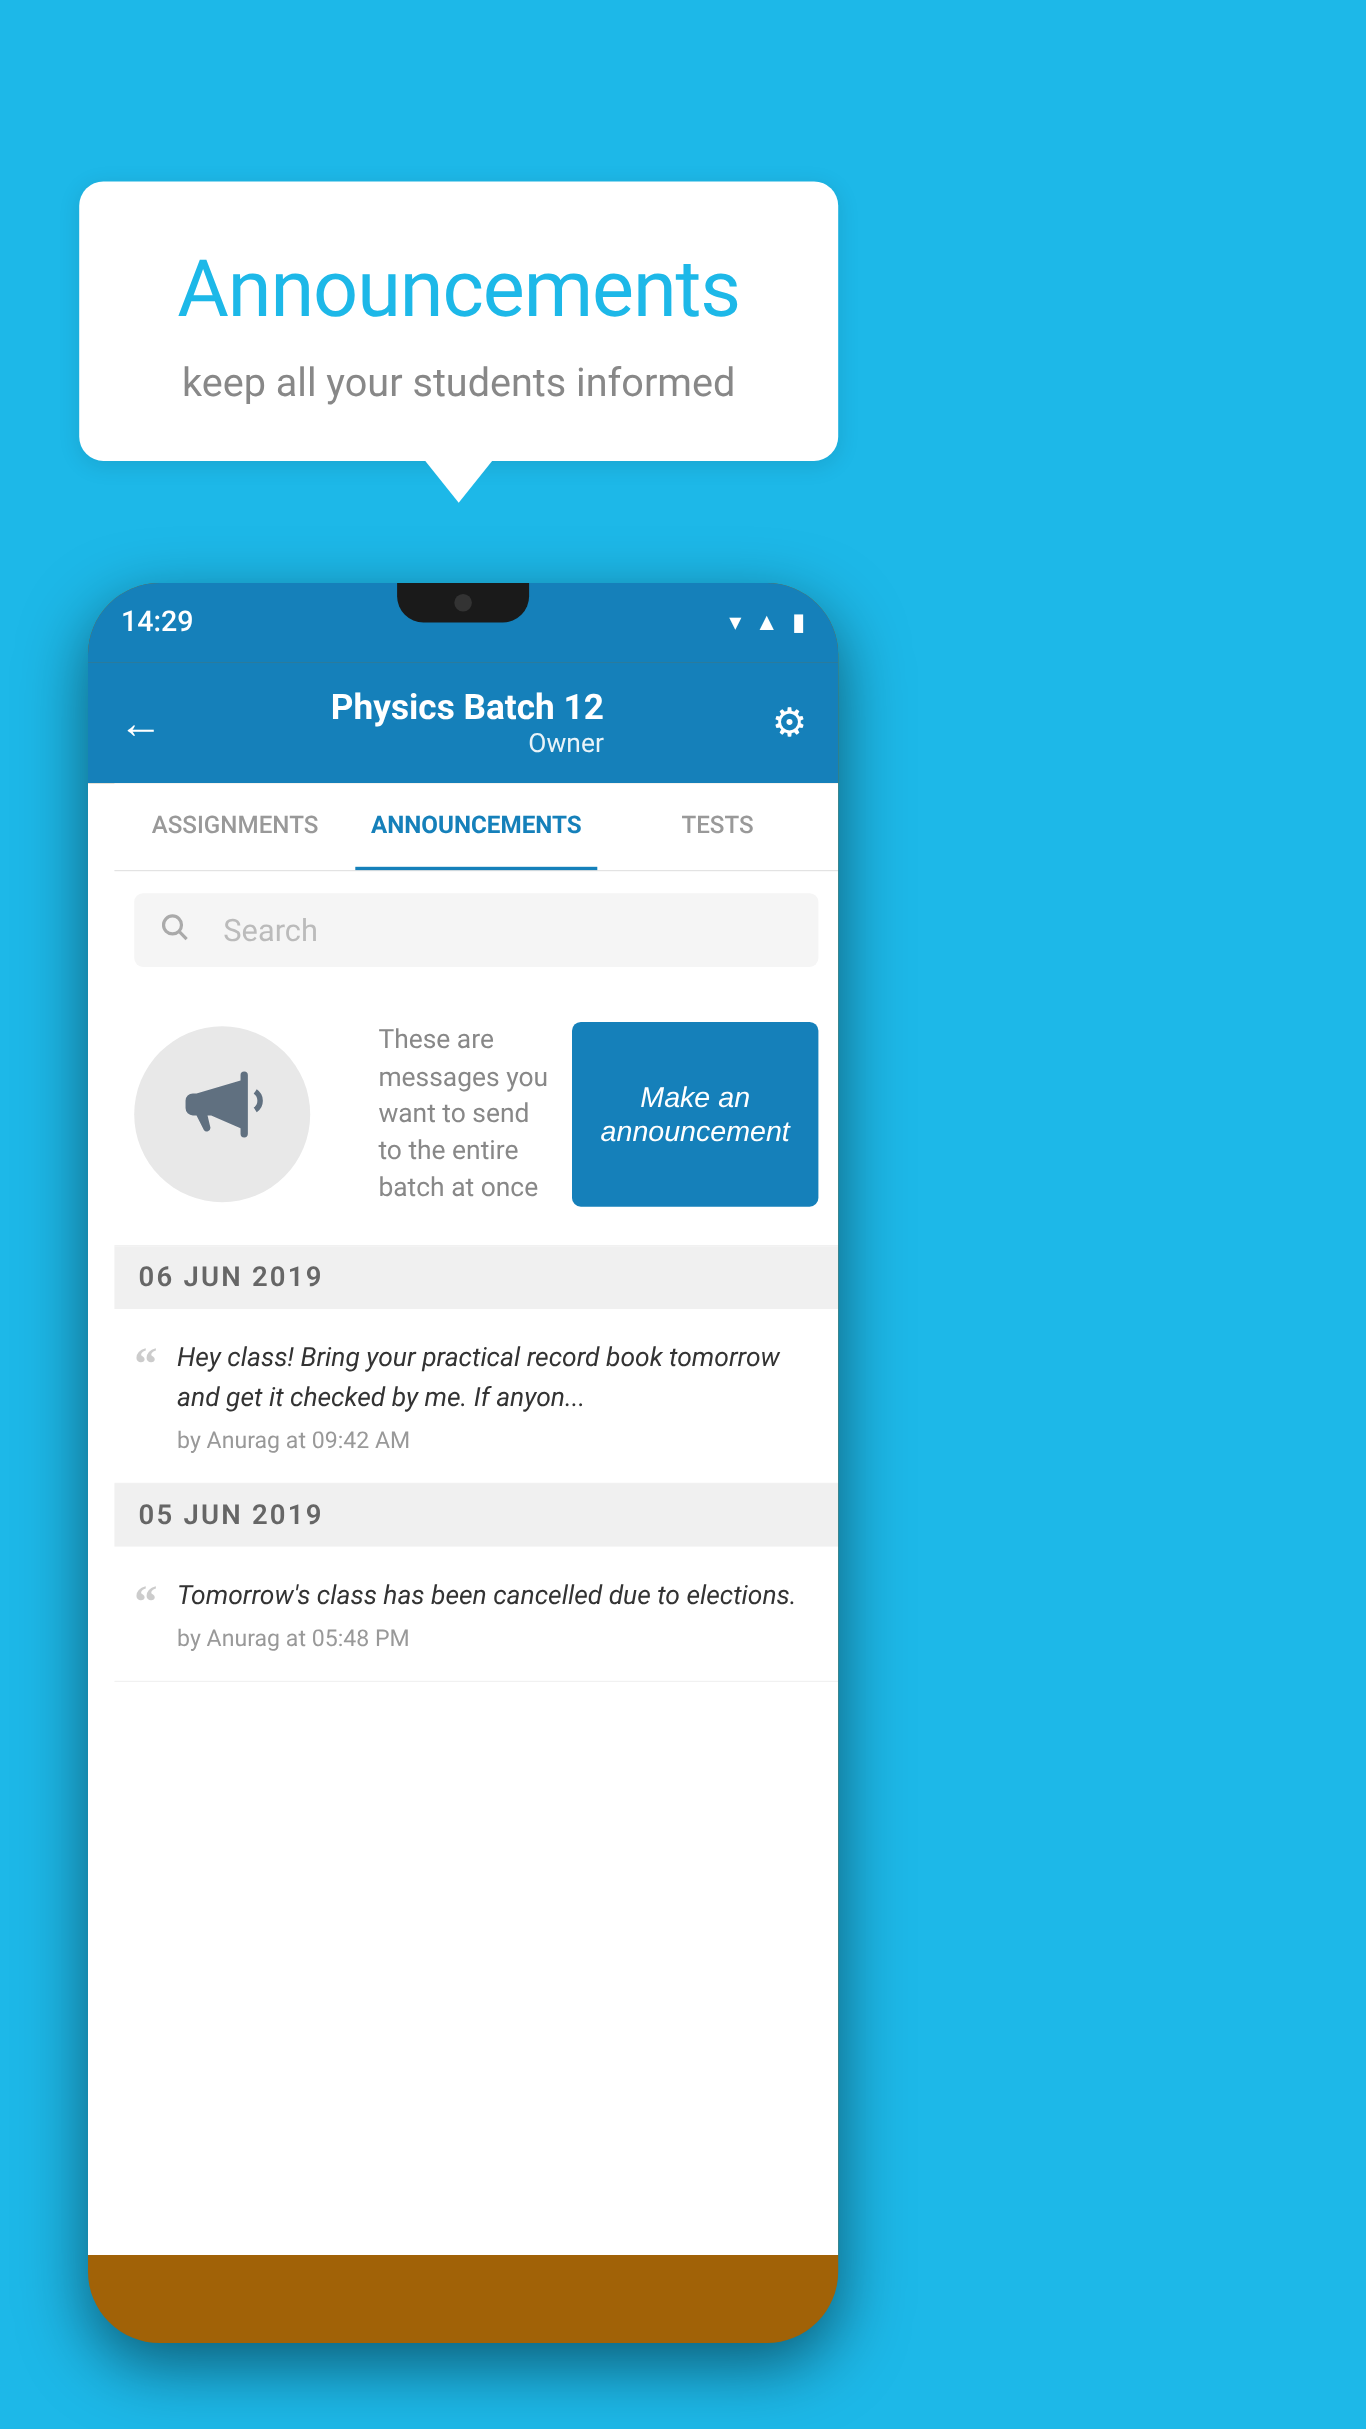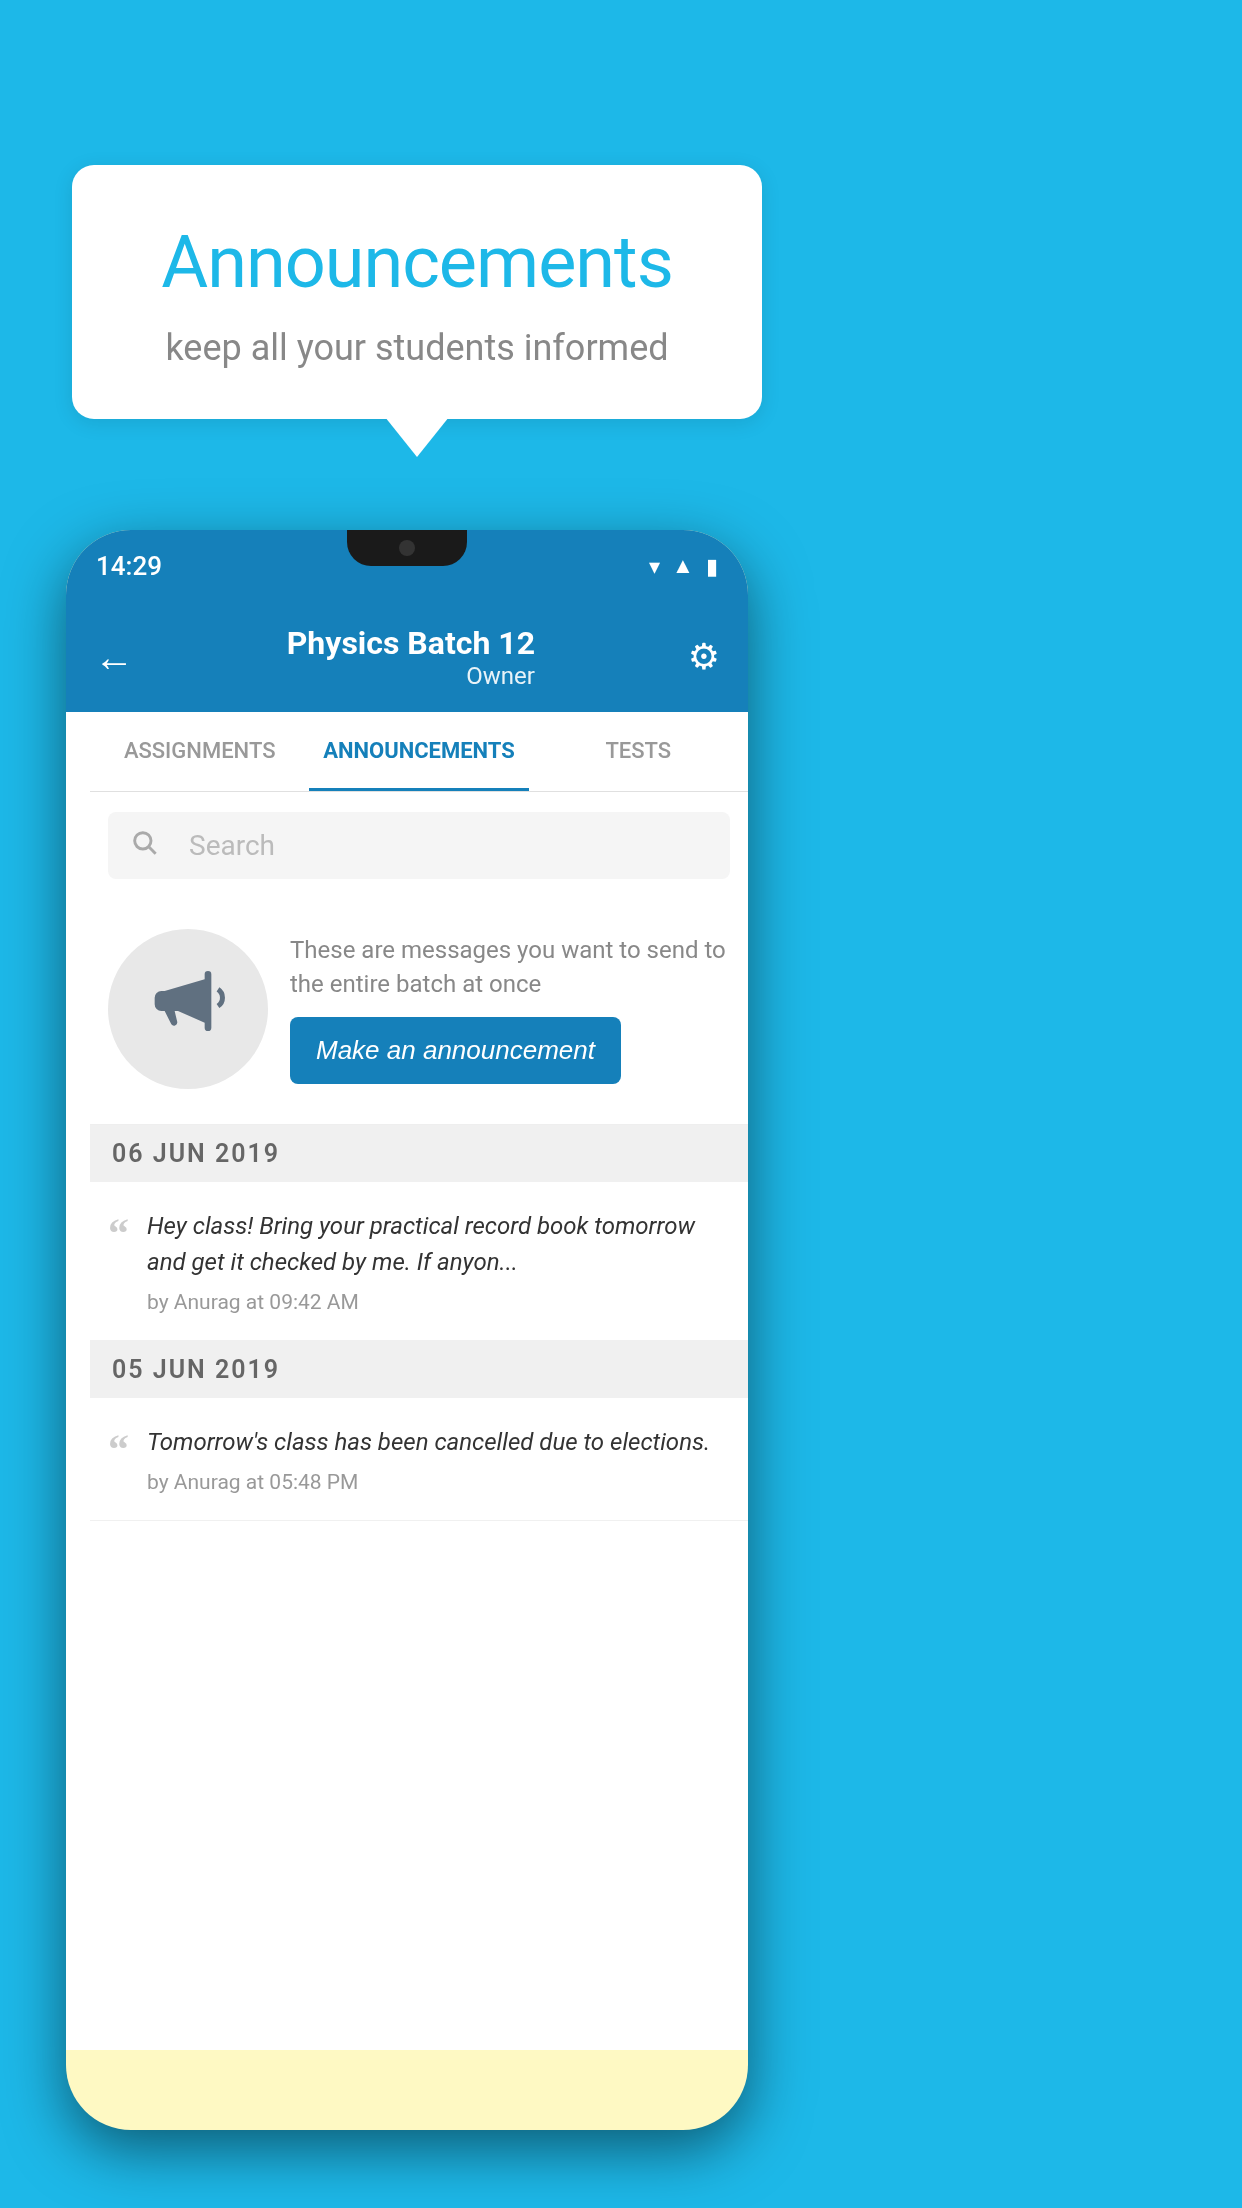--- a/index.html
+++ b/index.html
@@ -51,24 +51,24 @@
       text-align: center;
       font-size: 36px;
       color: #888;
       font-weight: 400;
     }
 
     
     .phone {
       position: absolute;
       top: 530px;
-      left: 66px;
+      left: 80px;
       width: 682px;
       height: 1600px;
-      background: #fef9c3;
+      background: #a16207;
       border-radius: 65px;
       box-shadow: 0 20px 60px rgba(0,0,0,0.5);
       overflow: hidden;
     }
 
     
     .phone-status-bar {
       width: 100%;
       height: 72px;
       background: #1580BA;
@@ -230,22 +230,22 @@
       justify-content: center;
     }
 
     .megaphone-icon {
       font-size: 70px;
       color: #607080;
     }
 
     .promo-content {
       display: flex;
-      flex-direction: column;
       gap: 16px;
+      margin-left: 40px;
     }
 
     .promo-text {
       font-size: 24px;
       color: #888;
       line-height: 1.4;
     }
 
     .make-announcement-btn {
       background: #1580BA;

